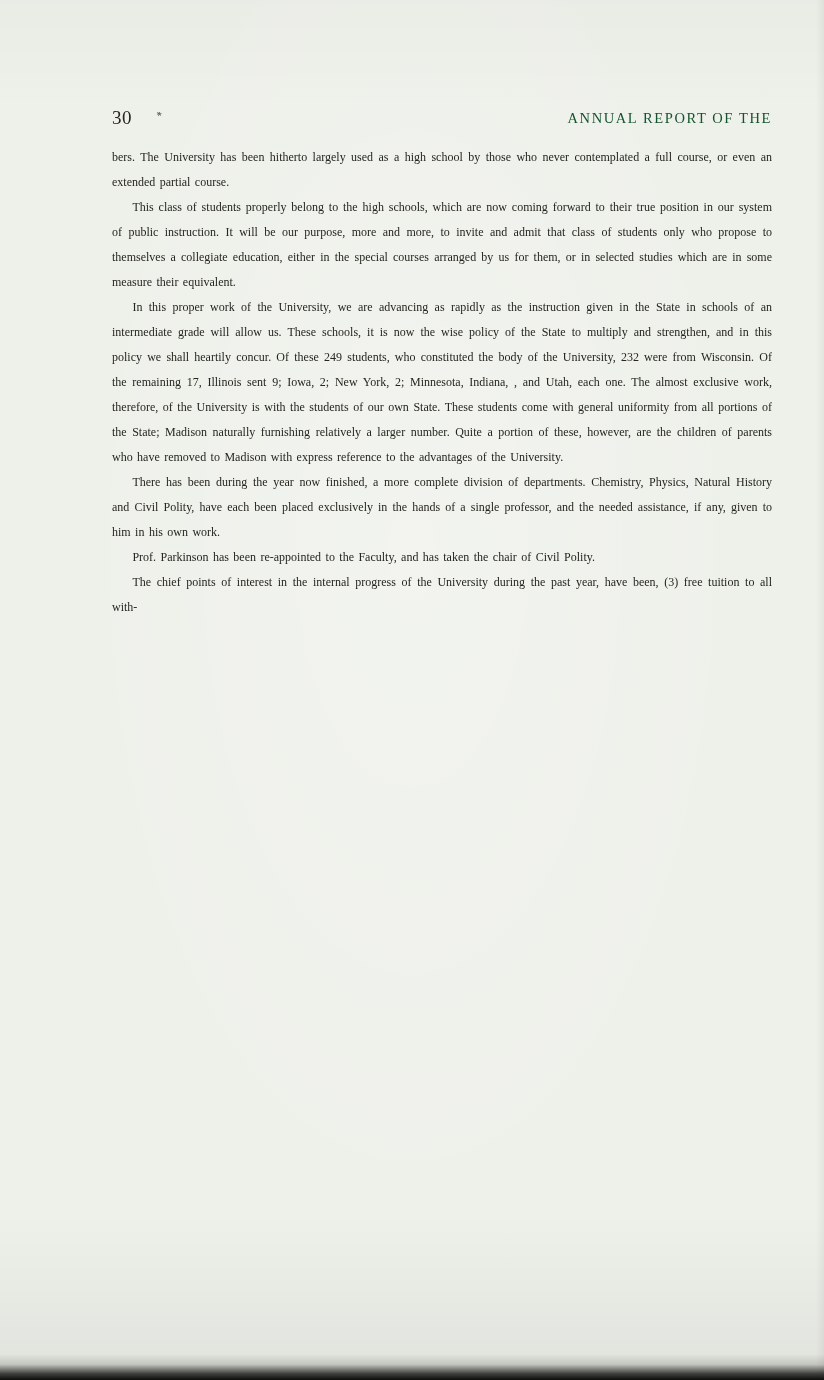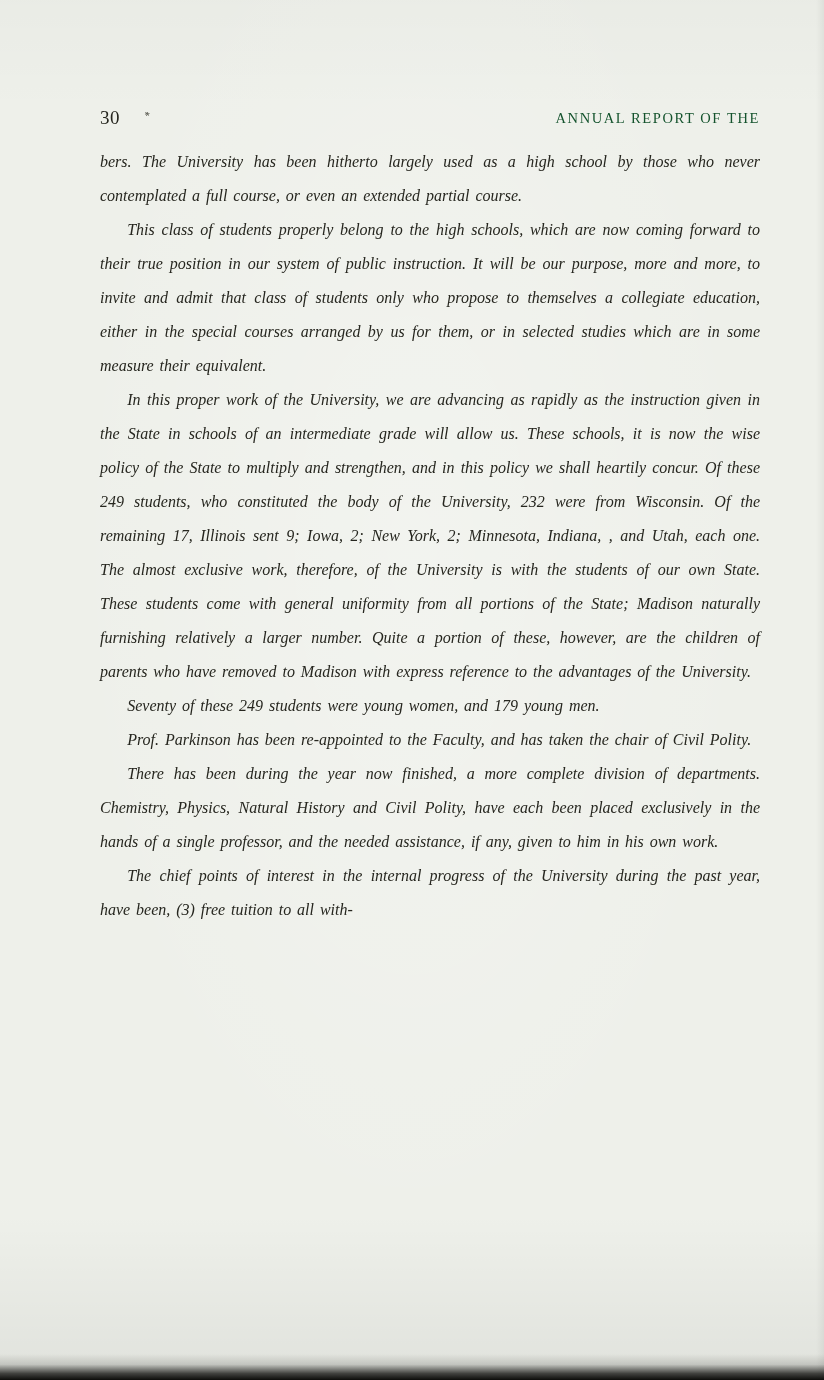--- a/index.html
+++ b/index.html
@@ -18,21 +18,21 @@
   .paper-vignette {
     position: absolute;
     inset: 0;
     background:
       radial-gradient(ellipse at 50% 40%, rgba(255,255,255,0.25) 0%, rgba(0,0,0,0) 60%),
       linear-gradient(180deg, rgba(0,0,0,0.02) 0%, rgba(0,0,0,0) 8%, rgba(0,0,0,0) 88%, rgba(0,0,0,0.06) 100%);
     pointer-events: none;
   }
   .page {
     position: absolute;
-    left: 100px;
+    left: 112px;
     top: 105px;
     width: 660px;
     color: #26261f;
   }
   .header-row {
     position: relative;
     height: 34px;
     margin-bottom: 6px;
   }
   .page-num {
@@ -55,25 +55,24 @@
     left: 0;
     right: 0;
     top: 5px;
     text-align: right;
     font-size: 14.5px;
     letter-spacing: 1.6px;
     font-weight: 400;
     color: #14532d;
   }
   .body-text {
-    font-size: 16px;
-    line-height: 34px;
+    font-size: 12px;
+    line-height: 25px;
     text-align: justify;
     color: #26261f;
-    font-style: italic;
   }
   .body-text p {
     margin: 0;
     text-indent: 1.7em;
     word-spacing: 0.12em;
   }
   .body-text p.no-indent {
     text-indent: 0;
   }
   .scan-edge-bottom {
@@ -105,22 +104,21 @@
   <div class="header-row">
     <span class="page-num">30</span>
     <span class="ink-mark">*</span>
     <span class="running-header">ANNUAL REPORT OF THE</span>
   </div>
 
   <div class="body-text">
     <p class="no-indent">bers.  The University has been hitherto largely used as a high school by those who never contemplated a full course, or even an extended partial course.</p>
     <p>This class of students properly belong to the high schools, which are now coming forward to their true position in our system of public instruction. It will be our purpose, more and more, to invite and admit that class of students only who propose to themselves a collegiate education, either in the special courses arranged by us for them, or in selected studies which are in some measure their equivalent.</p>
     <p>In this proper work of the University, we are advancing as rapidly as the instruction given in the State in schools of an intermediate grade will allow us.  These schools, it is now the wise policy of the State to multiply and strengthen, and in this policy we shall heartily concur.  Of these 249 students, who constituted the body of the University, 232 were from Wisconsin.  Of the remaining 17, Illinois sent 9; Iowa, 2; New York, 2; Minnesota, Indiana, , and Utah, each one.  The almost exclusive work, therefore, of the University is with the students of our own State.  These students come with general uniformity from all portions of the State; Madison naturally furnishing relatively a larger number.  Quite a portion of these, however, are the children of parents who have removed to Madison with express reference to the advantages of the University.</p>
-    <p>Seventy of these 249 students were young women, and 179 young men.</p>
+    <p>There has been during the year now finished, a more complete division of departments.  Chemistry, Physics, Natural History and Civil Polity, have each been placed exclusively in the hands of a single professor, and the needed assistance, if any, given to him in his own work.</p>
     <p>Prof. Parkinson has been re-appointed to the Faculty, and has taken the chair of Civil Polity.</p>
-    <p>There has been during the year now finished, a more complete division of departments.  Chemistry, Physics, Natural History and Civil Polity, have each been placed exclusively in the hands of a single professor, and the needed assistance, if any, given to him in his own work.</p>
     <p>The chief points of interest in the internal progress of the University during the past year, have been, (3) free tuition to all with-</p>
   </div>
 
 </div>
 
 <div class="scan-edge-right"></div>
 <div class="scan-edge-bottom"></div>
 
 </body></html>

